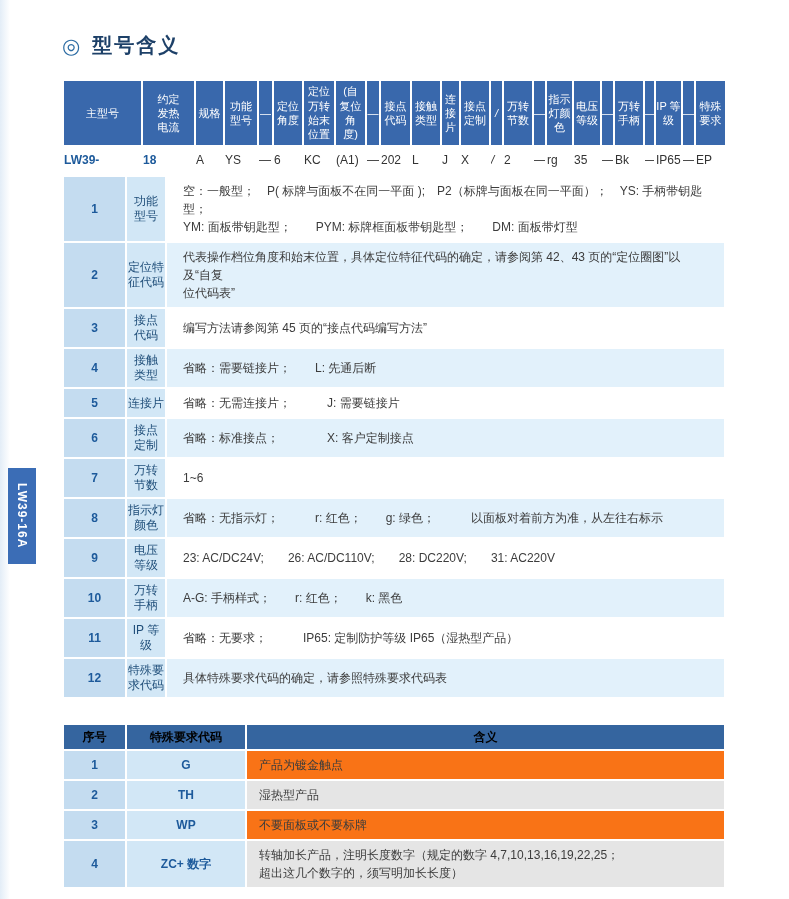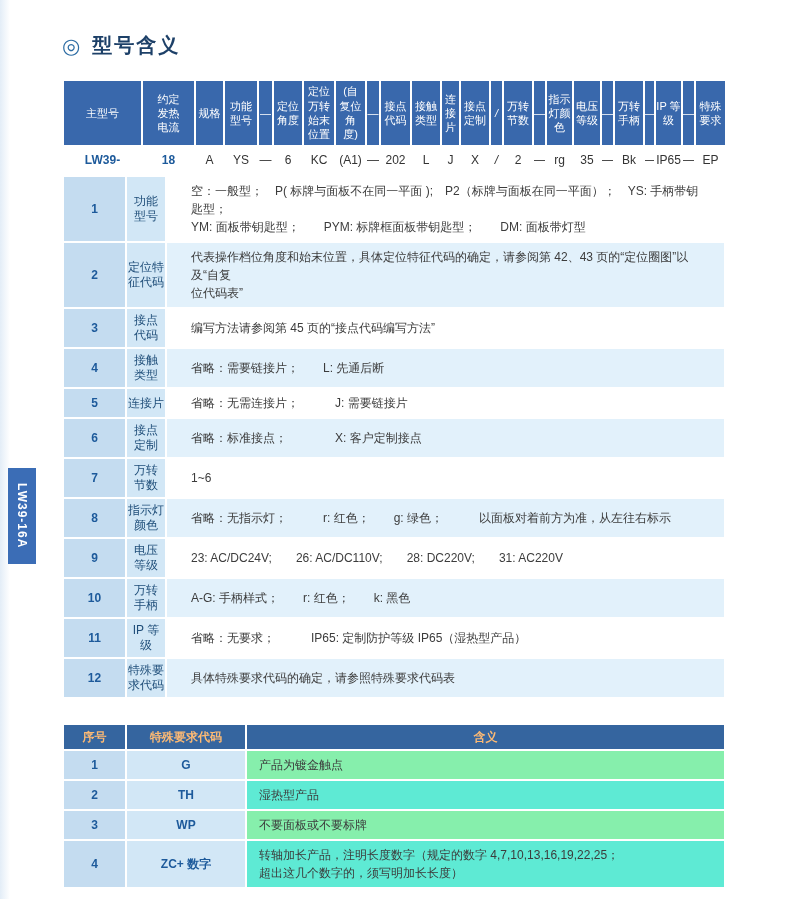--- a/index.html
+++ b/index.html
@@ -13,44 +13,44 @@
   .title-row { margin-top:32px; margin-bottom:20px; display:flex; align-items:center;
     color:#1d4068; font-size:20px; font-weight:700; letter-spacing:2px; }
   .title-row .bullseye { font-size:21px; color:#2e6da4; margin-right:10px; font-weight:400; }
 
   table { border-collapse:collapse; table-layout:fixed; width:662px; }
   td, th { border:2px solid #ffffff; vertical-align:middle; overflow:hidden; }
 
   
   .spec th { background:#3968ac; color:#ffffff; font-size:11px; font-weight:400;
     text-align:center; white-space:pre-line; line-height:1.3; height:66px; padding:2px 0; }
-  .spec .ex td { background:#ffffff; color:#333333; font-size:12px; text-align:center;
+  .spec .ex td { background:#ffffff; color:#333333; font-size:12px; 
     height:28px; white-space:nowrap; }
   .spec .ex td.blue { color:#1d5a9b; font-weight:700; }
   .spec .map td { background:#c9e0f2; color:#1f4e79; font-size:12px; text-align:center;
     height:32px; white-space:pre-line; line-height:1.2; }
   .spec .map td.lab { font-weight:700; font-size:12px; }
 
   
   .expl td { font-size:12px; line-height:1.5; }
   .expl .num { background:#c4dcf0; color:#1d5a9b; text-align:center; font-weight:700; }
   .expl .lab { background:#d2e7f6; color:#1f4e79; text-align:center; white-space:pre-line;
     line-height:1.25; padding:4px 1px; }
-  .expl .txt { background:#ffffff; color:#3c3c3c; padding:5px 24px; white-space:pre-line; }
+  .expl .txt { background:#ffffff; color:#3c3c3c; padding:5px 16px; white-space:pre-line; }
   .expl tr.tint .txt { background:#e2f1fb; }
 
   
   .special { margin-top:24px; }
-  .special th { background:#35659f; color:#fdba74; font-size:12px; font-weight:700;
+  .special th { background:#35659f; color:#000000; font-size:12px; font-weight:700;
     text-align:center; height:26px; }
   .special td { font-size:12px; line-height:1.5; }
   .special .num { background:#c4dcf0; color:#1d5a9b; text-align:center; font-weight:700; height:30px; }
   .special .code { background:#d2e7f6; color:#1d5a9b; text-align:center; font-weight:700; }
-  .special .mean { background:#86efac; color:#3c3c3c; padding:5px 12px; white-space:pre-line; }
-  .special tr.tint .mean { background:#5eead4; }
+  .special .mean { background:#f97316; color:#3c3c3c; padding:5px 12px; white-space:pre-line; }
+  .special tr.tint .mean { background:#e5e5e5; }
 
   
   .side-tab { position:absolute; left:8px; top:468px; width:28px; height:96px;
     background:#3b6db6; color:#ffffff; writing-mode:vertical-rl; text-orientation:mixed;
     display:flex; align-items:center; justify-content:center; font-size:12px;
     font-weight:700; letter-spacing:1px; }
 </style>
 </head>
 <body>
 

